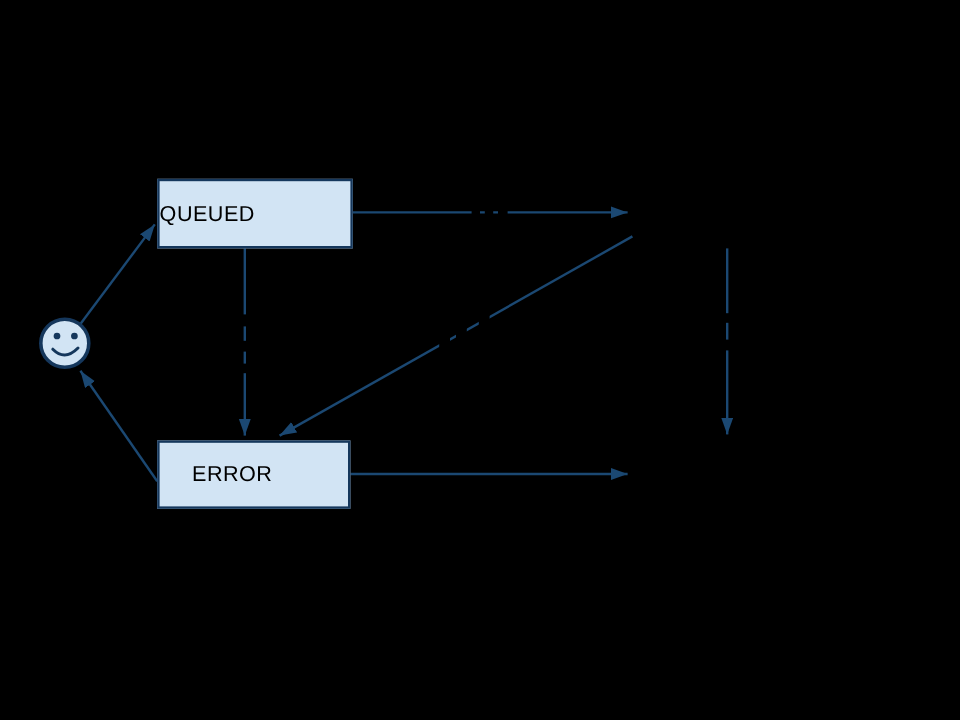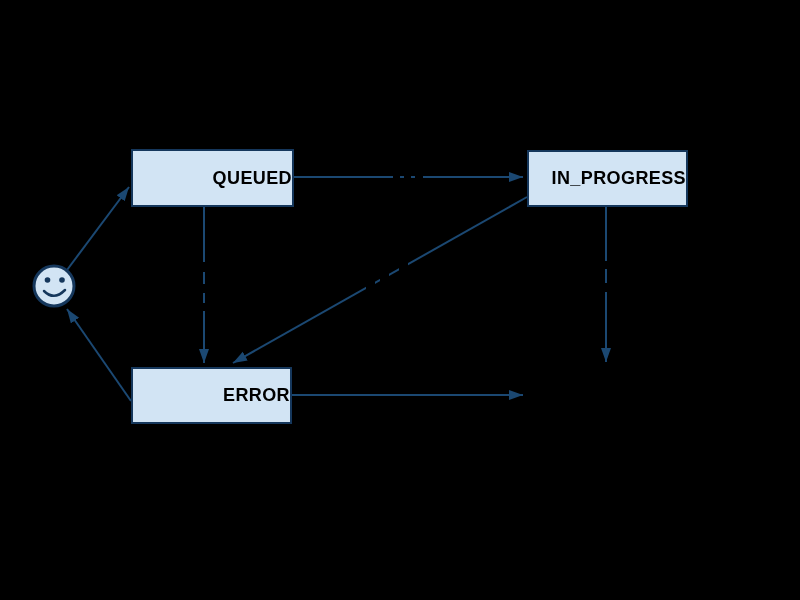--- a/index.html
+++ b/index.html
@@ -18,29 +18,29 @@
   }
   svg.diagram-layer{position:absolute;left:0;top:0;}
   .edge{stroke:var(--edge);stroke-width:2;fill:none;}
   .arrowhead{fill:var(--edge);}
   .label-gap{fill:var(--background);stroke:none;}
   .smiley-body{fill:var(--node-fill);stroke:var(--node-border);stroke-width:3;}
   .smiley-eye{fill:var(--node-border);}
   .smiley-mouth{fill:none;stroke:var(--node-border);stroke-width:2.5;stroke-linecap:round;}
   .node{
     position:absolute;box-sizing:border-box;
-    display:flex;align-items:center;justify-content:flex-end;
+    display:flex;align-items:center;justify-content:flex-start;
     background:var(--node-fill);
     border:2px solid var(--node-border);
     color:var(--node-text);
-    font-size:18px;letter-spacing:0.4px;font-weight:bold;
+    font-size:18px;letter-spacing:0.4px;
   }
   #node-queued{left:131px;top:149px;width:163px;height:58px;}
   #node-in-progress{left:527px;top:150px;width:161px;height:57px;}
-  #node-error{left:131px;top:367px;width:161px;height:57px;}
+  #node-error{left:131px;top:367px;width:161px;height:57px;padding-left:27px;}
   #node-done{left:527px;top:366px;width:161px;height:59px;}
 </style>
 </head>
 <body>
 
 <div class="stage">
 
   <svg class="diagram-layer" width="800" height="600" viewBox="0 0 800 600">
     <defs>
       <marker id="arrow" markerWidth="15" markerHeight="11" refX="14" refY="5" orient="auto" markerUnits="userSpaceOnUse">
@@ -74,20 +74,17 @@
       <circle class="smiley-body" cx="54" cy="286" r="20"></circle>
       <circle class="smiley-eye" cx="47.5" cy="280" r="2.8"></circle>
       <circle class="smiley-eye" cx="62" cy="280" r="2.8"></circle>
       <path class="smiley-mouth" d="M44,291 Q54,301 65,290"></path>
     </g>
   </svg>
 
   <div class="node" id="node-queued">
     <span>QUEUED</span>
   </div>
-  <div class="node" id="node-in-progress">
-    <span>IN_PROGRESS</span>
-  </div>
   <div class="node" id="node-error">
     <span>ERROR</span>
   </div>
 
 </div>
 
 </body></html>

